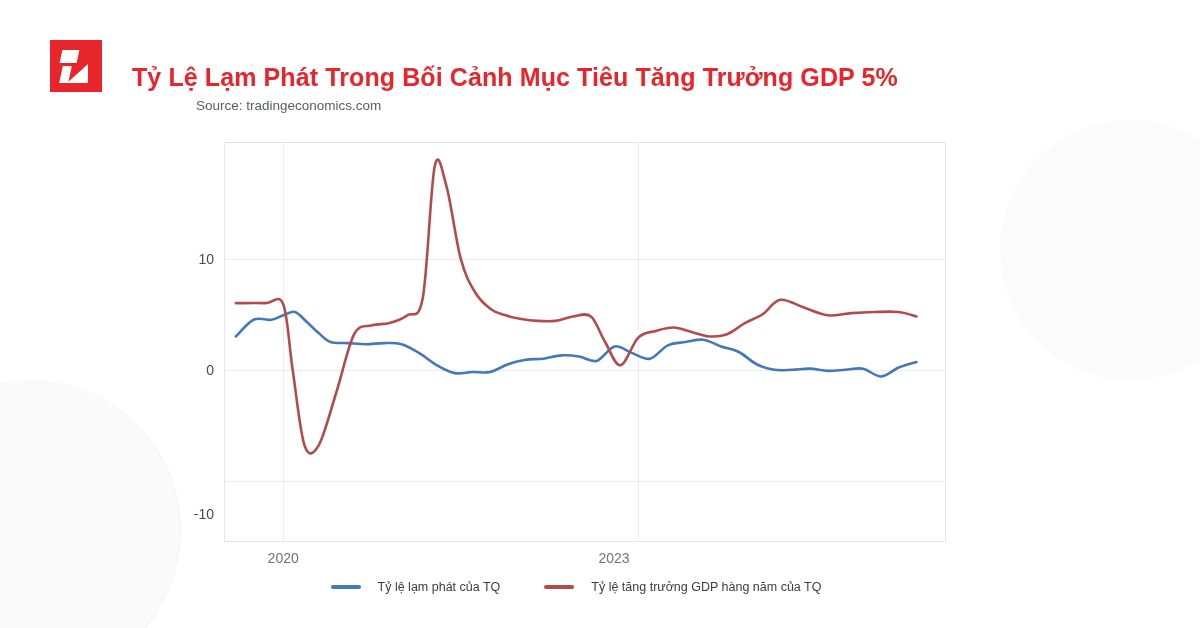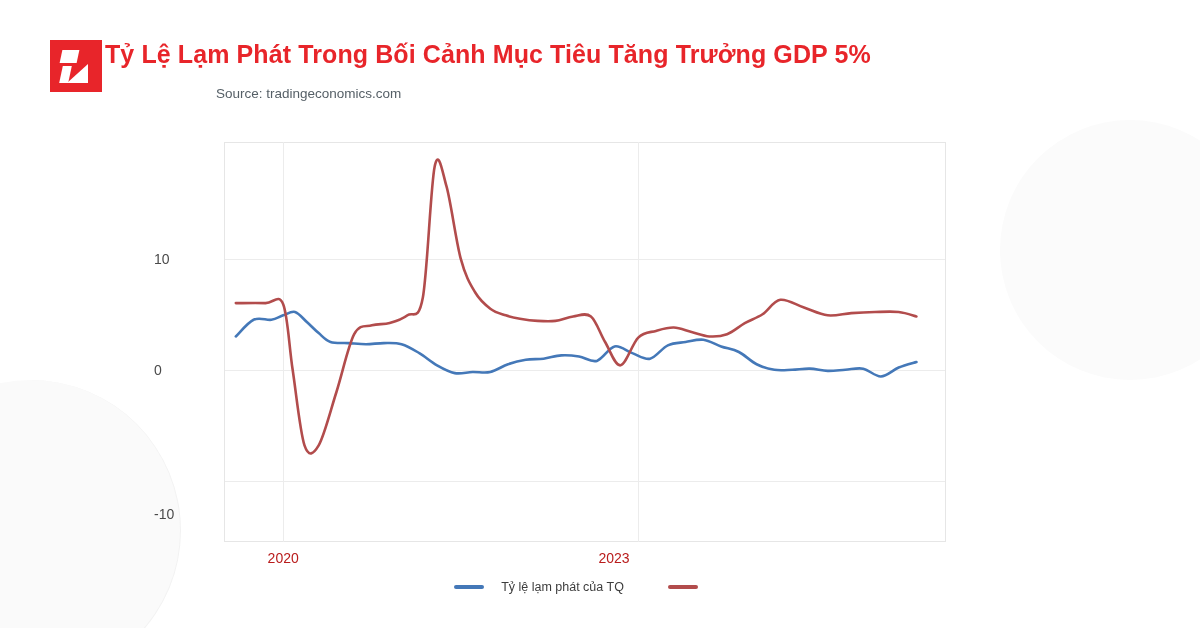--- a/index.html
+++ b/index.html
@@ -33,22 +33,22 @@
     width: 260px;
     height: 260px;
     border-radius: 50%;
     background: #fbfbfb;
   }
   .header {
     position: absolute;
     left: 50px;
     top: 40px;
     display: flex;
-    align-items: flex-start;
-    gap: 3px;
+    align-items: flex-end;
+    gap: 30px;
   }
   .logo {
     width: 52px;
     height: 52px;
     background: #e8252a;
     position: relative;
     flex: 0 0 auto;
   }
   .logo .mark-a {
     position: absolute;
@@ -80,24 +80,23 @@
   .title {
     color: #e8252a;
     font-size: 25px;
     font-weight: bold;
     letter-spacing: 0.1px;
     white-space: nowrap;
   }
   .source {
     position: absolute;
     left: 196px;
-    top: 86px;
+    top: 98px;
     font-size: 13.5px;
     color: #555f66;
-    margin-left: 20px;
   }
   .chart-wrap {
     position: absolute;
     left: 196px;
     top: 132px;
     width: 760px;
     height: 470px;
   }
   .plot-frame {
     position: absolute;
@@ -106,29 +105,29 @@
     width: 722px;
     height: 400px;
     border: 1px solid #e6e6e6;
     box-sizing: border-box;
   }
   .ytick-label {
     position: absolute;
     right: 742px;
     font-size: 14px;
     color: #4a4a4a;
-    text-align: left;
+    text-align: right;
     width: 60px;
     transform: translateY(-50%);
   }
   .xtick-label {
     position: absolute;
     top: 418px;
     font-size: 14px;
-    color: #b91c1c;
+    color: #737373;
     transform: translateX(-50%);
   }
   .gridline {
     position: absolute;
     left: 29px;
     width: 720px;
     height: 1px;
     background: #ececec;
   }
   .legend {
@@ -196,15 +195,16 @@
       <path d="M 11.84 194.44 C 14.80 191.67, 23.67 180.56, 29.59 177.78 C 35.51 175.00, 42.41 178.52, 47.34 177.78 C 52.28 177.04, 55.23 174.63, 59.18 173.33 C 63.13 172.04, 67.07 168.89, 71.02 170.00 C 74.96 171.11, 78.91 176.48, 82.85 180.00 C 86.80 183.52, 90.74 187.78, 94.69 191.11 C 98.63 194.44, 101.59 198.33, 106.52 200.00 C 111.46 201.67, 118.36 200.74, 124.28 201.11 C 130.20 201.48, 136.11 202.22, 142.03 202.22 C 147.95 202.22, 153.87 201.11, 159.79 201.11 C 165.70 201.11, 171.62 200.56, 177.54 202.22 C 183.46 203.89, 189.38 207.59, 195.30 211.11 C 201.21 214.63, 207.13 220.00, 213.05 223.33 C 218.97 226.67, 224.89 230.00, 230.80 231.11 C 236.72 232.22, 242.64 230.19, 248.56 230.00 C 254.48 229.81, 260.39 231.30, 266.31 230.00 C 272.23 228.70, 278.15 224.26, 284.07 222.22 C 289.98 220.19, 295.90 218.70, 301.82 217.78 C 307.74 216.85, 313.66 217.41, 319.57 216.67 C 325.49 215.93, 331.41 213.70, 337.33 213.33 C 343.25 212.96, 349.16 213.52, 355.08 214.44 C 361.00 215.37, 366.92 220.56, 372.84 218.89 C 378.75 217.22, 384.67 205.74, 390.59 204.44 C 396.51 203.15, 402.43 209.07, 408.34 211.11 C 414.26 213.15, 420.18 217.96, 426.10 216.67 C 432.02 215.37, 437.93 206.11, 443.85 203.33 C 449.77 200.56, 455.69 200.93, 461.61 200.00 C 467.52 199.07, 473.44 197.04, 479.36 197.78 C 485.28 198.52, 491.20 202.41, 497.11 204.44 C 503.03 206.48, 508.95 207.04, 514.87 210.00 C 520.79 212.96, 526.70 219.26, 532.62 222.22 C 538.54 225.19, 544.46 226.85, 550.38 227.78 C 556.30 228.70, 562.21 227.96, 568.13 227.78 C 574.05 227.59, 579.97 226.48, 585.89 226.67 C 591.80 226.85, 597.72 228.70, 603.64 228.89 C 609.56 229.07, 615.48 228.15, 621.39 227.78 C 627.31 227.41, 633.23 225.56, 639.15 226.67 C 645.07 227.78, 650.98 234.63, 656.90 234.44 C 662.82 234.26, 668.74 227.96, 674.66 225.56 C 680.57 223.15, 689.45 220.93, 692.41 220.00" fill="none" stroke="#4478b8" stroke-width="2.6" stroke-linecap="round" stroke-linejoin="round"></path>
       <path d="M 11.84 161.11 C 16.77 161.11, 33.54 160.93, 41.43 161.11 C 49.32 161.30, 54.64 151.11, 59.18 162.22 C 63.72 173.33, 65.10 204.26, 68.65 227.78 C 72.20 251.30, 76.15 290.74, 80.49 303.33 C 84.83 315.93, 89.36 312.22, 94.69 303.33 C 100.01 294.44, 106.52 268.52, 112.44 250.00 C 118.36 231.48, 124.28 203.33, 130.20 192.22 C 136.11 181.11, 142.03 185.19, 147.95 183.33 C 153.87 181.48, 159.79 182.78, 165.70 181.11 C 171.62 179.44, 177.94 177.59, 183.46 173.33 C 188.98 169.07, 194.31 180.37, 198.85 155.56 C 203.38 130.74, 206.74 42.96, 210.68 24.44 C 214.63 5.93, 218.18 29.07, 222.52 44.44 C 226.86 59.81, 231.99 99.07, 236.72 116.67 C 241.46 134.26, 245.99 141.67, 250.92 150.00 C 255.86 158.33, 261.18 162.78, 266.31 166.67 C 271.44 170.56, 276.77 171.67, 281.70 173.33 C 286.63 175.00, 290.58 175.74, 295.90 176.67 C 301.23 177.59, 307.74 178.52, 313.66 178.89 C 319.57 179.26, 325.49 179.63, 331.41 178.89 C 337.33 178.15, 343.25 175.19, 349.16 174.44 C 355.08 173.70, 361.59 170.19, 366.92 174.44 C 372.24 178.70, 376.19 191.85, 381.12 200.00 C 386.05 208.15, 390.98 224.07, 396.51 223.33 C 402.03 222.59, 408.34 201.30, 414.26 195.56 C 420.18 189.81, 426.10 190.56, 432.02 188.89 C 437.93 187.22, 443.85 185.37, 449.77 185.56 C 455.69 185.74, 461.61 188.52, 467.52 190.00 C 473.44 191.48, 479.36 194.07, 485.28 194.44 C 491.20 194.81, 497.11 194.44, 503.03 192.22 C 508.95 190.00, 514.87 184.44, 520.79 181.11 C 526.70 177.78, 532.62 176.11, 538.54 172.22 C 544.46 168.33, 549.39 158.89, 556.30 157.78 C 563.20 156.67, 572.08 162.96, 579.97 165.56 C 587.86 168.15, 595.75 172.41, 603.64 173.33 C 611.53 174.26, 619.42 171.67, 627.31 171.11 C 635.20 170.56, 643.09 170.19, 650.98 170.00 C 658.87 169.81, 667.75 169.26, 674.66 170.00 C 681.56 170.74, 689.45 173.70, 692.41 174.44" fill="none" stroke="#b24c4c" stroke-width="2.6" stroke-linecap="round" stroke-linejoin="round"></path>
     </svg>
   <div class="legend" id="legend">
       <div class="legend-item">
         <span class="legend-swatch" style="background: rgb(68, 120, 184);"></span>
         <span class="legend-label">Tỷ lệ lạm phát của TQ</span>
       </div>
       <div class="legend-item">
         <span class="legend-swatch" style="background: rgb(178, 76, 76);"></span>
+        <span class="legend-label">Tỷ lệ tăng trưởng GDP hàng năm của TQ</span>
       </div>
     </div>
 </div>
 
 </body></html>

